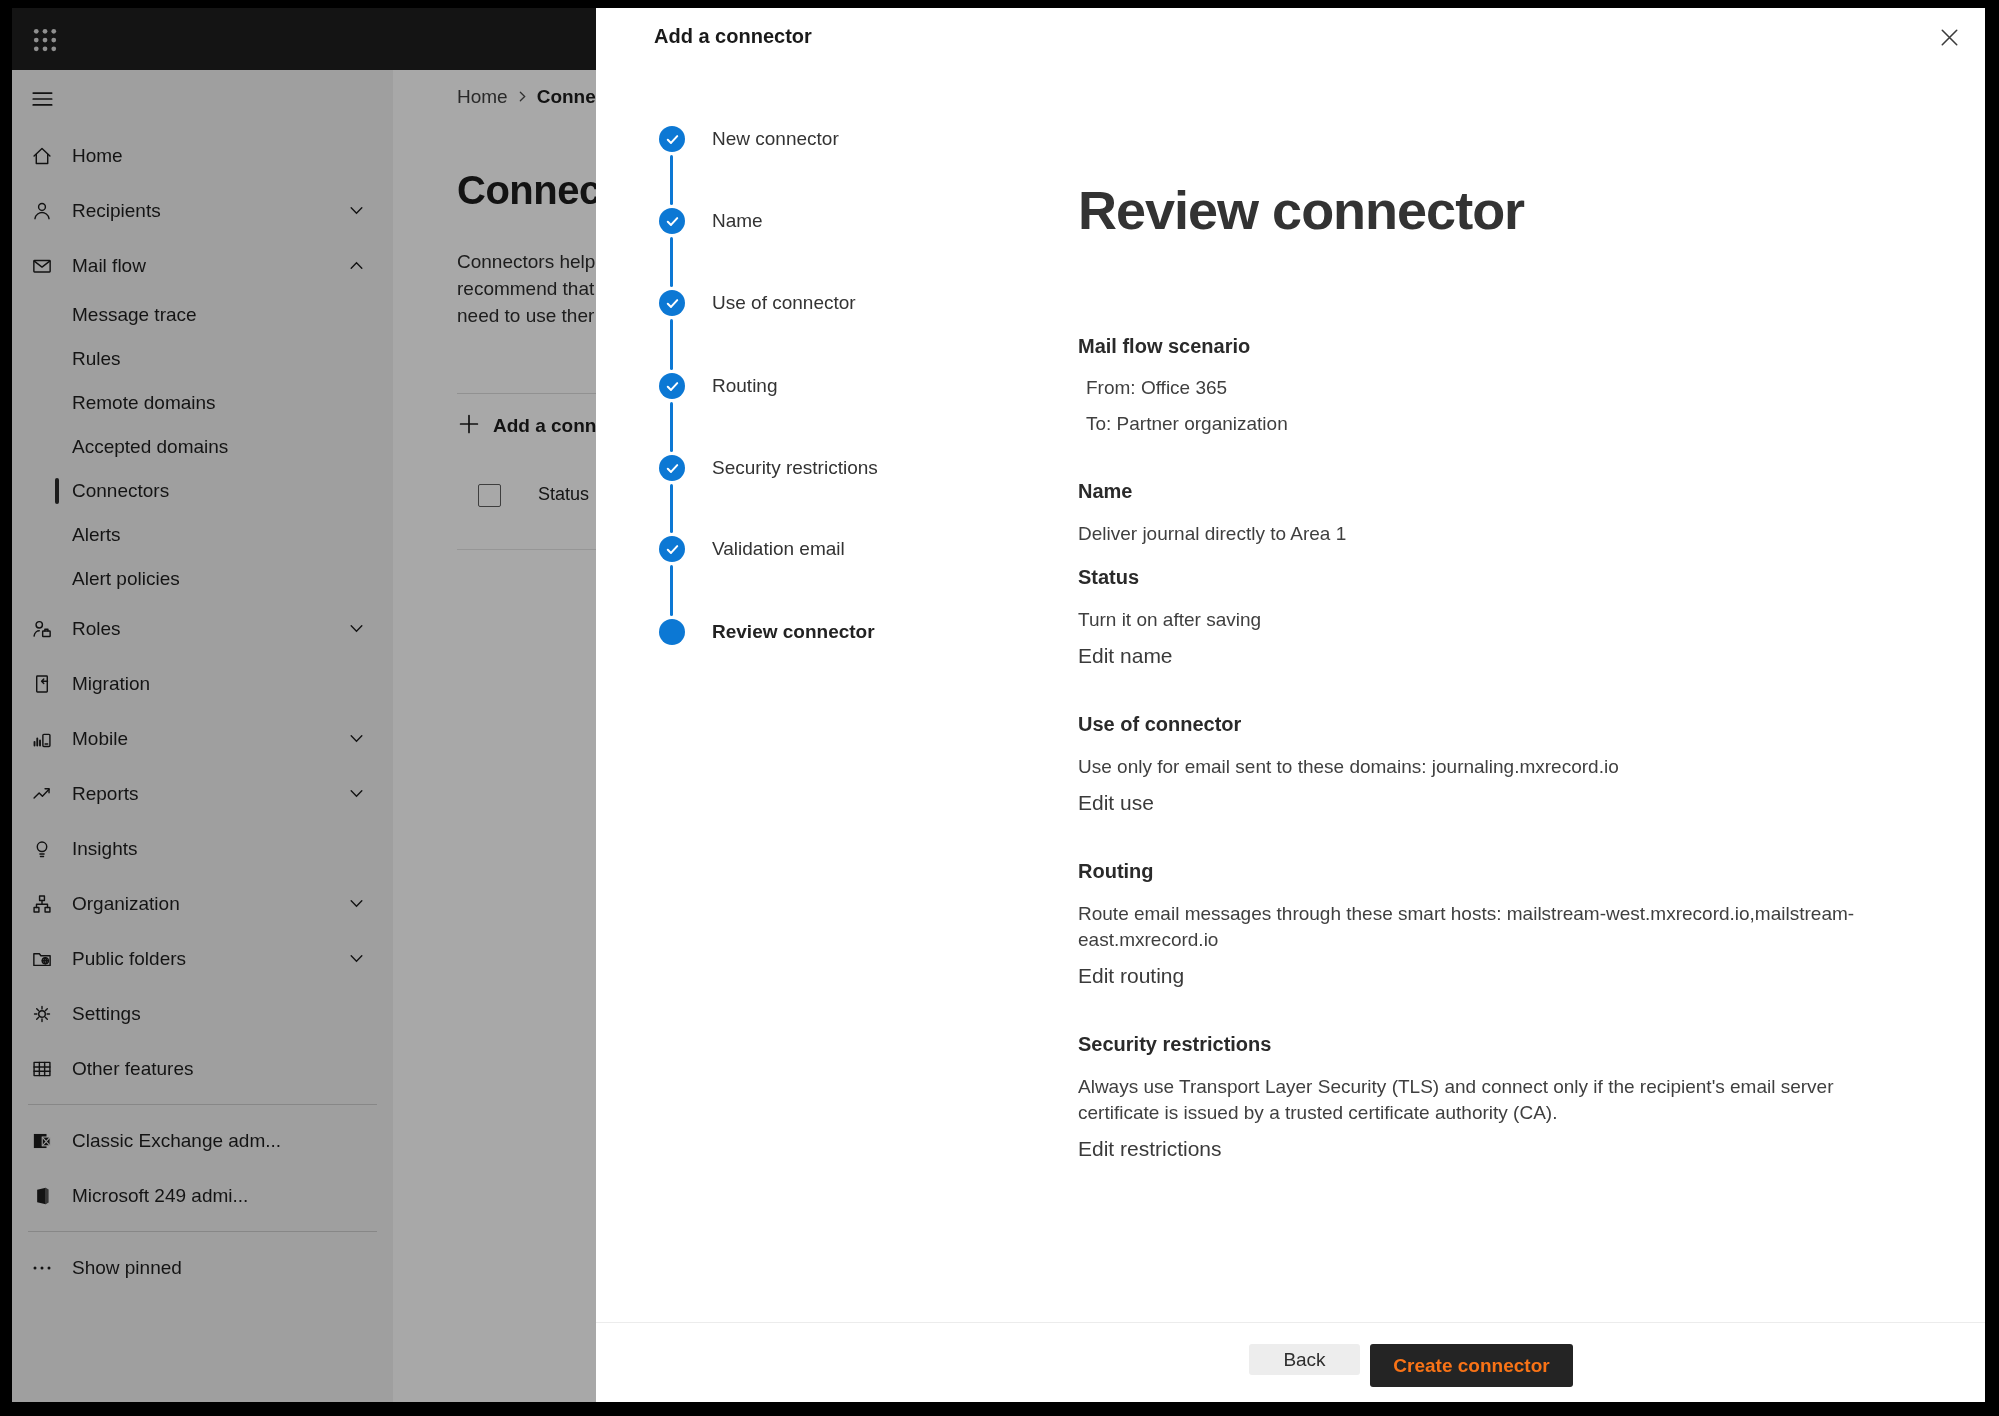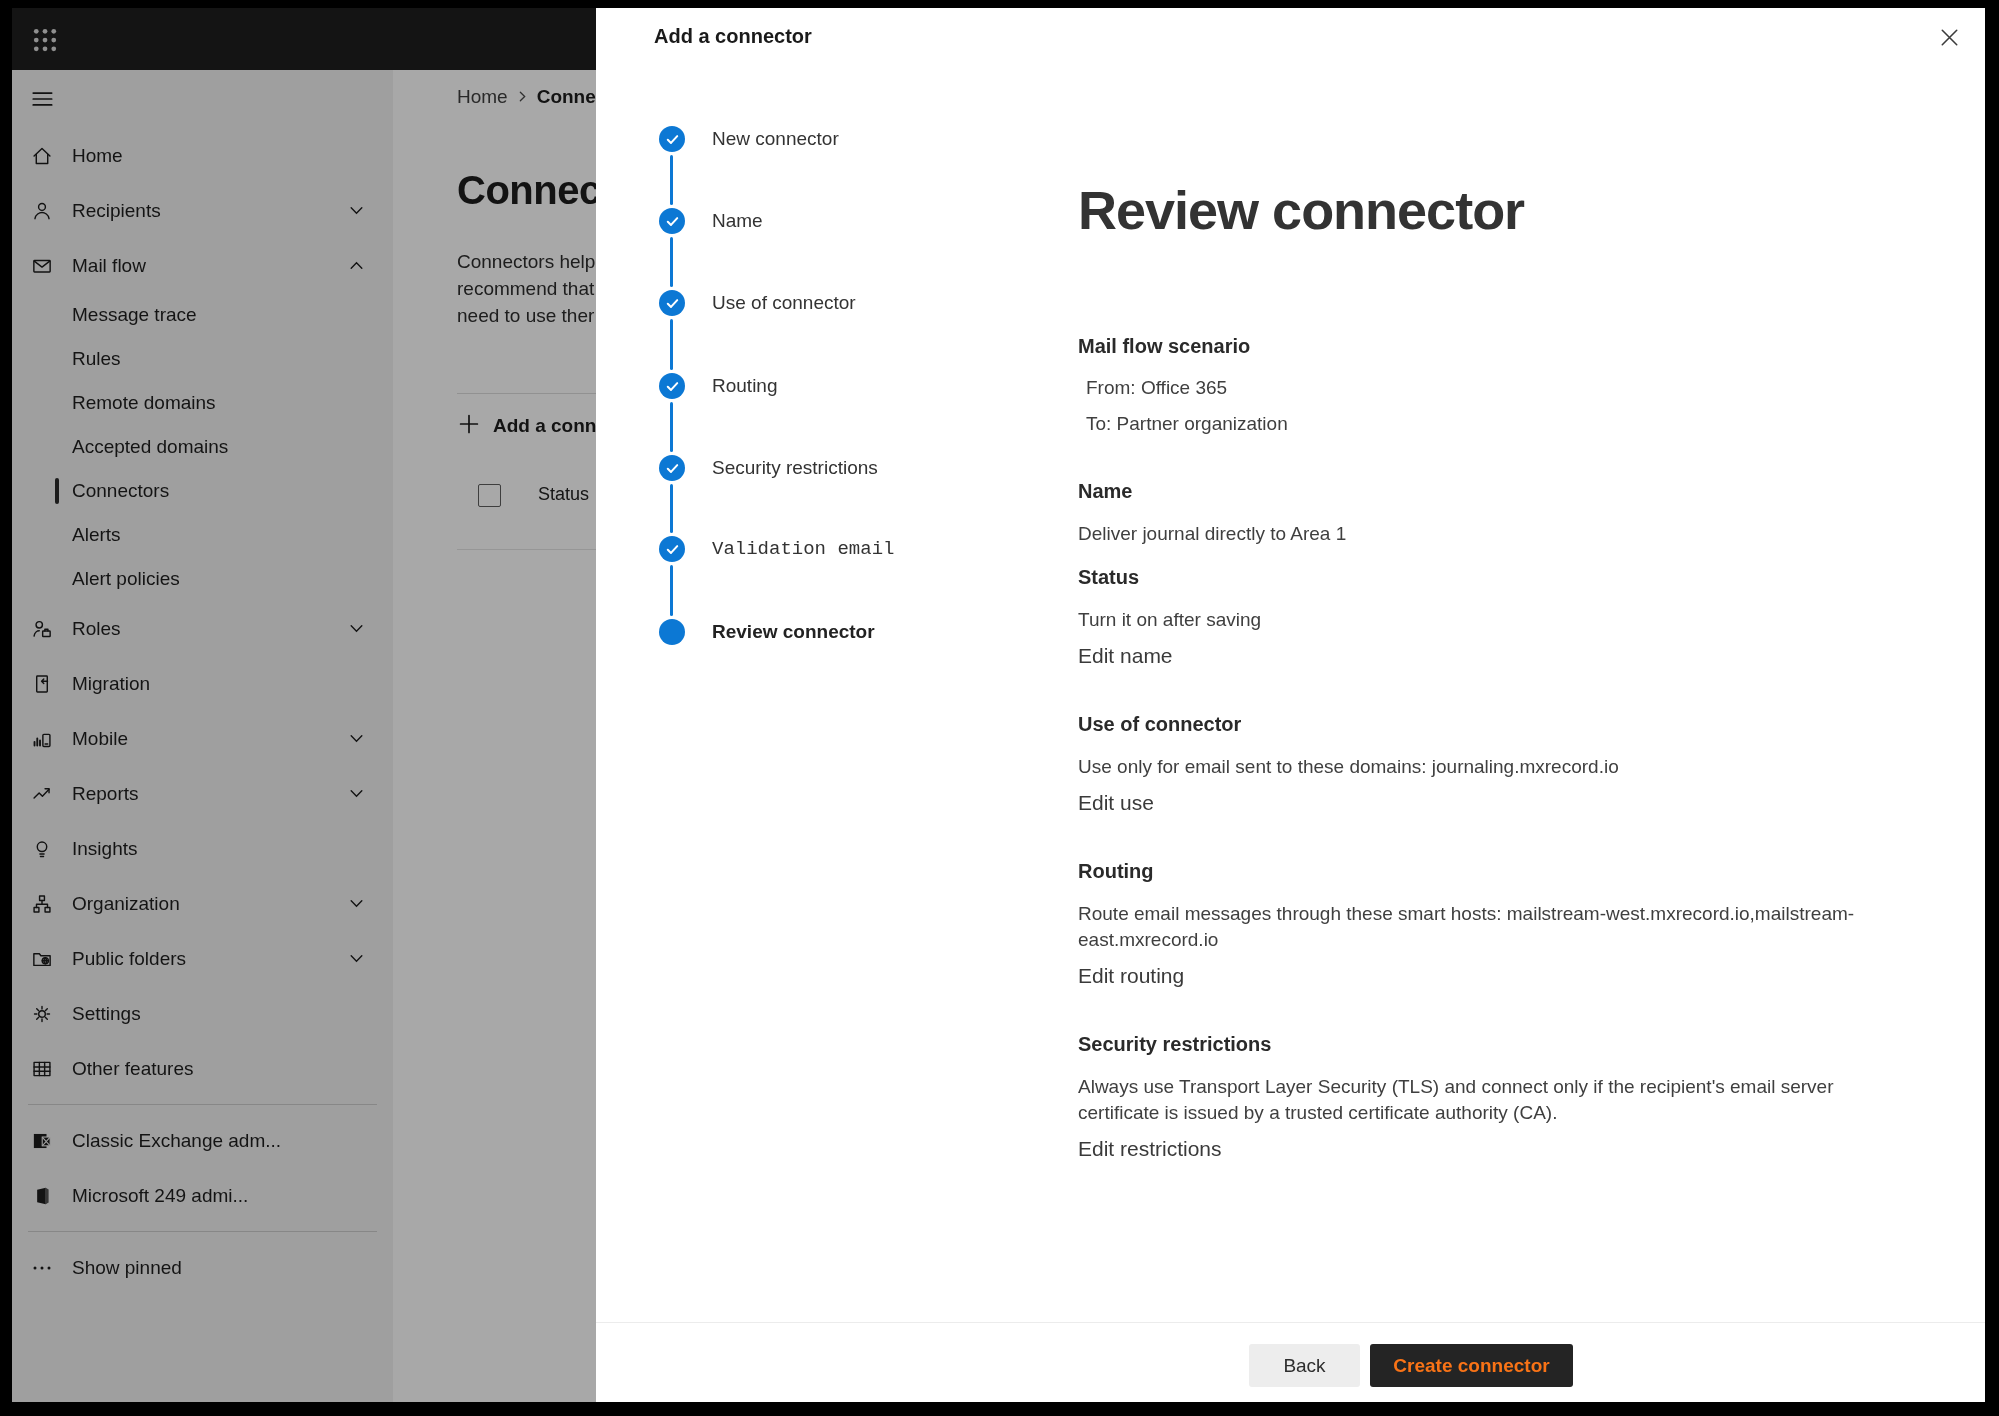--- a/index.html
+++ b/index.html
@@ -61,21 +61,21 @@
   .review h1{margin:0 0 90px 0;font-size:54px;line-height:64px;font-weight:700;color:#333;letter-spacing:-1px;}
   .rv-h{font-size:20px;line-height:28px;font-weight:700;color:#2a2a2a;margin:0;}
   .rv-h.gap{margin-top:40px;}
   .rv-h.sub{margin-top:16px;}
   .rv-b{font-size:19px;line-height:26px;margin:16px 0 0 0;}
   .rv-b.tight{margin:10px 0 0 8px;}
   .rv-h + .rv-b.tight{margin-top:15px;}
   .rv-link{font-size:21px;line-height:28px;margin:9px 0 0 0;color:#3a3a3a;cursor:pointer;display:inline-block;}
 
   .panel-footer{position:absolute;left:0;right:0;bottom:0;height:79px;background:#fff;border-top:1px solid #ececec;}
-  .btn-back{position:absolute;left:653px;top:21px;width:111px;height:43px;background:#ededed;border:none;border-radius:3px;
+  .btn-back{position:absolute;left:653px;top:21px;width:111px;height:31px;background:#ededed;border:none;border-radius:3px;
             font-family:"Liberation Sans",sans-serif;font-size:19px;color:#2e2e2e;cursor:pointer;}
   .btn-create{position:absolute;left:774px;top:21px;width:203px;height:43px;background:#242424;border:none;border-radius:3px;
             font-family:"Liberation Sans",sans-serif;font-size:19px;font-weight:600;color:#f97316;cursor:pointer;}
 </style>
 </head>
 <body>
 
 <div class="screen">
 
   <div class="topbar">
@@ -386,21 +386,21 @@
         <div class="step-line" style="top: 419px; height: 49px;"></div>
         <div class="step" style="left: 63px; top: 387px;">
           <span class="step-circle">
             <svg viewBox="0 0 14 14" width="15" height="15" fill="none" stroke="#fff" stroke-width="1.9" stroke-linecap="round" stroke-linejoin="round">
               <path d="M2.6 7.3 5.6 10.2 11.4 3.9"></path>
             </svg>
           </span>
           <span class="step-label">Security restrictions</span>
         </div>
         <div class="step-line" style="top: 500px; height: 51px;"></div>
-        <div class="step" style="left: 63px; top: 468px; font-family: Liberation Mono, monospace;">
+        <div class="step" style="left: 63px; top: 468px;">
           <span class="step-circle">
             <svg viewBox="0 0 14 14" width="15" height="15" fill="none" stroke="#fff" stroke-width="1.9" stroke-linecap="round" stroke-linejoin="round">
               <path d="M2.6 7.3 5.6 10.2 11.4 3.9"></path>
             </svg>
           </span>
           <span class="step-label">Validation email</span>
         </div>
         <div class="step current" style="left: 63px; top: 551px;">
           <span class="step-circle"></span>
           <span class="step-label">Review connector</span>

